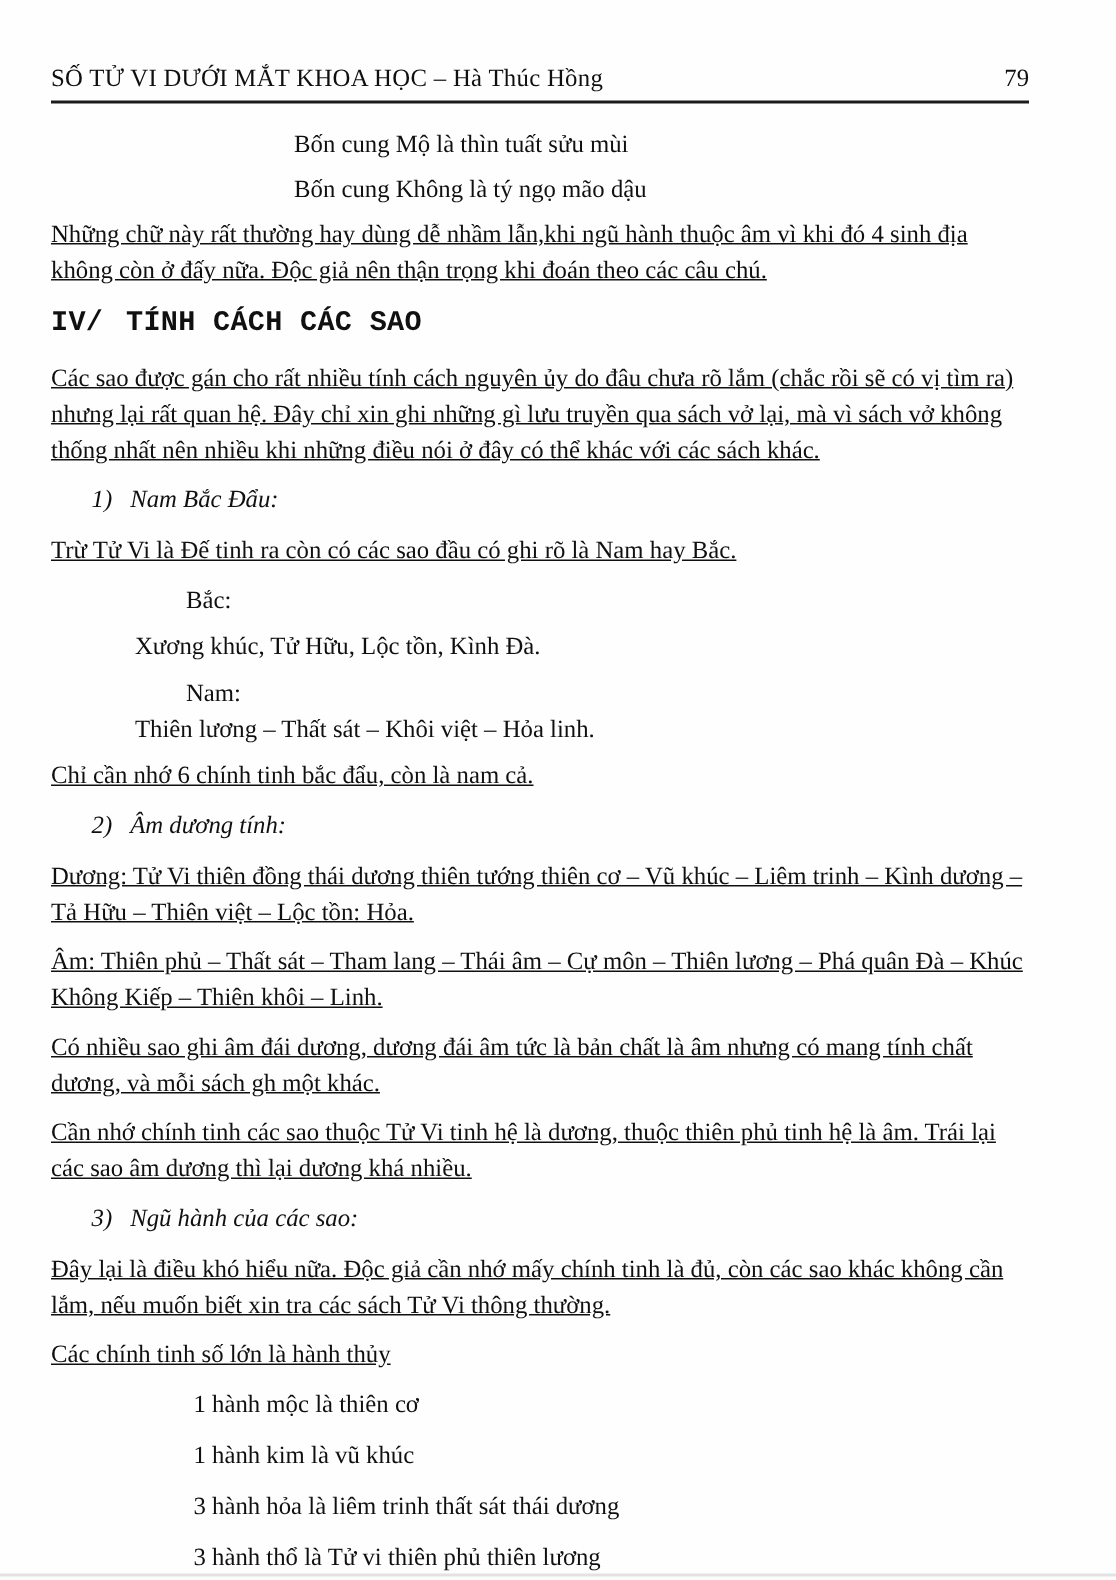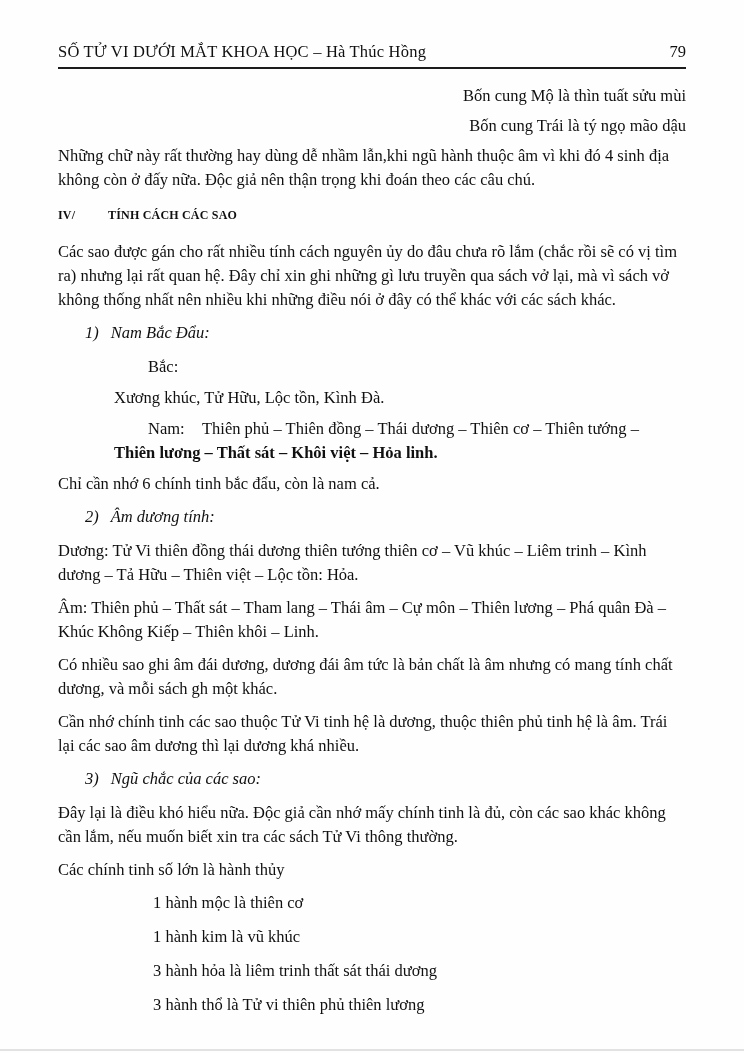--- a/index.html
+++ b/index.html
@@ -5,21 +5,21 @@
   html, body {
     margin: 0;
     padding: 0;
     background: #ffffff;
   }
   .page {
     position: relative;
     width: 744px;
     height: 1053px;
     box-sizing: border-box;
-    padding: 40px 58px 0 58px;
+    padding: 40px 58px 0 34px;
     background: #fefefe;
     color: #101010;
     font-family: "Liberation Serif", serif;
     font-size: 16.5px;
     line-height: 24px;
     overflow: hidden;
   }
   .page-bottom-edge {
     position: absolute;
     left: 0;
@@ -39,28 +39,29 @@
   }
   .header-rule {
     border: none;
     border-top: 2px solid #1c1c1c;
     margin: 0 0 15px 0;
   }
   p { margin: 0 0 7px 0; }
   .couplet-line {
     margin: 0 0 6px 162px;
   }
-  .couplet-wrap { margin-bottom: 4px; text-align: right; }
-  .para { margin-bottom: 9px; }
+  .couplet-wrap { margin-bottom: 4px; }
+  .para { margin-bottom: 9px; text-decoration: underline; }
   .section-heading {
     font-weight: bold;
-    font-size: 12px;
+    font-size: 19px;
     display: flex;
     margin: 11px 0 13px 0;
     letter-spacing: 0.2px;
+    font-family: Liberation Mono, monospace;
   }
   .section-heading .sec-num {
     width: 50px;
     flex-shrink: 0;
   }
   .sub-heading {
     font-style: italic;
     margin: 6px 0 10px 27px;
   }
   .sub-heading .sub-num { margin-right: 12px; }
@@ -90,61 +91,61 @@
 <div class="page">
 
   <div class="running-header">
     <span class="title">SỐ TỬ VI DƯỚI MẮT KHOA HỌC – Hà Thúc Hồng</span>
     <span class="pagenum">79</span>
   </div>
   <hr class="header-rule">
 
   <div class="couplet-wrap">
     <p class="couplet-line">Bốn cung Mộ là thìn tuất sửu mùi</p>
-    <p class="couplet-line">Bốn cung Trái là tý ngọ mão dậu</p>
+    <p class="couplet-line">Bốn cung Không là tý ngọ mão dậu</p>
   </div>
 
   <p class="para">Những chữ này rất thường hay dùng dễ nhầm lẫn,khi ngũ hành thuộc âm vì khi đó 4 sinh địa không còn ở đấy nữa. Độc giả nên thận trọng khi đoán theo các câu chú.</p>
 
   <div class="section-heading">
     <span class="sec-num">IV/</span>
     <span>TÍNH CÁCH CÁC SAO</span>
   </div>
 
   <p class="para">Các sao được gán cho rất nhiều tính cách nguyên ủy do đâu chưa rõ lắm (chắc rồi sẽ có vị tìm ra) nhưng lại rất quan hệ. Đây chỉ xin ghi những gì lưu truyền qua sách vở lại, mà vì sách vở không thống nhất nên nhiều khi những điều nói ở đây có thể khác với các sách khác.</p>
 
   <div class="sub-heading">
     <span class="sub-num">1)</span><span>Nam Bắc Đẩu:</span>
   </div>
 
+  <p class="para">Trừ Tử Vi là Đế tinh ra còn có các sao đầu có ghi rõ là Nam hay Bắc.</p>
 
   <div class="hang-row">
     <span class="hang-label">Bắc:</span>
   </div>
   <div class="indent2">Xương khúc, Tử Hữu, Lộc tồn, Kình Đà.</div>
 
   <div class="hang-row" style="margin-bottom:0;align-items:center;">
     <span class="hang-label">Nam:</span>
-    <span class="hang-content">Thiên phủ – Thiên đồng – Thái dương – Thiên cơ – Thiên tướng –</span>
   </div>
-  <div class="indent2" style="margin-bottom:7px;font-weight:bold;">Thiên lương –    Thất sát – Khôi việt – Hỏa linh.</div>
+  <div class="indent2" style="margin-bottom:7px;">Thiên lương –    Thất sát – Khôi việt – Hỏa linh.</div>
 
   <p class="para">Chỉ cần nhớ 6 chính tinh bắc đẩu, còn là nam cả.</p>
 
   <div class="sub-heading">
     <span class="sub-num">2)</span><span>Âm dương tính:</span>
   </div>
 
   <p class="para">Dương: Tử Vi thiên đồng thái dương thiên tướng thiên cơ – Vũ khúc – Liêm trinh – Kình dương – Tả Hữu – Thiên việt – Lộc tồn: Hỏa.</p>
   <p class="para">Âm: Thiên phủ – Thất sát – Tham lang – Thái âm – Cự môn – Thiên lương – Phá quân Đà – Khúc Không Kiếp – Thiên khôi – Linh.</p>
   <p class="para">Có nhiều sao ghi âm đái dương, dương đái âm tức là bản chất là âm nhưng có mang tính chất dương, và mỗi sách gh một khác.</p>
   <p class="para">Cần nhớ chính tinh các sao thuộc Tử Vi tinh hệ là dương, thuộc thiên phủ tinh hệ là âm. Trái lại các sao âm dương thì lại dương khá nhiều.</p>
 
   <div class="sub-heading">
-    <span class="sub-num">3)</span><span>Ngũ chắc của các sao:</span>
+    <span class="sub-num">3)</span><span>Ngũ hành của các sao:</span>
   </div>
 
   <p class="para">Đây lại là điều khó hiểu nữa. Độc giả cần nhớ mấy chính tinh là đủ, còn các sao khác không cần lắm, nếu muốn biết xin tra các sách Tử Vi thông thường.</p>
   <p class="para">Các chính tinh số lớn là hành thủy</p>
 
   <div class="hanh-item">1 hành mộc là thiên cơ</div>
   <div class="hanh-item">1 hành kim là vũ khúc</div>
   <div class="hanh-item">3 hành hỏa là liêm trinh thất sát thái dương</div>
   <div class="hanh-item">3 hành thổ là Tử vi thiên phủ thiên lương</div>
 

